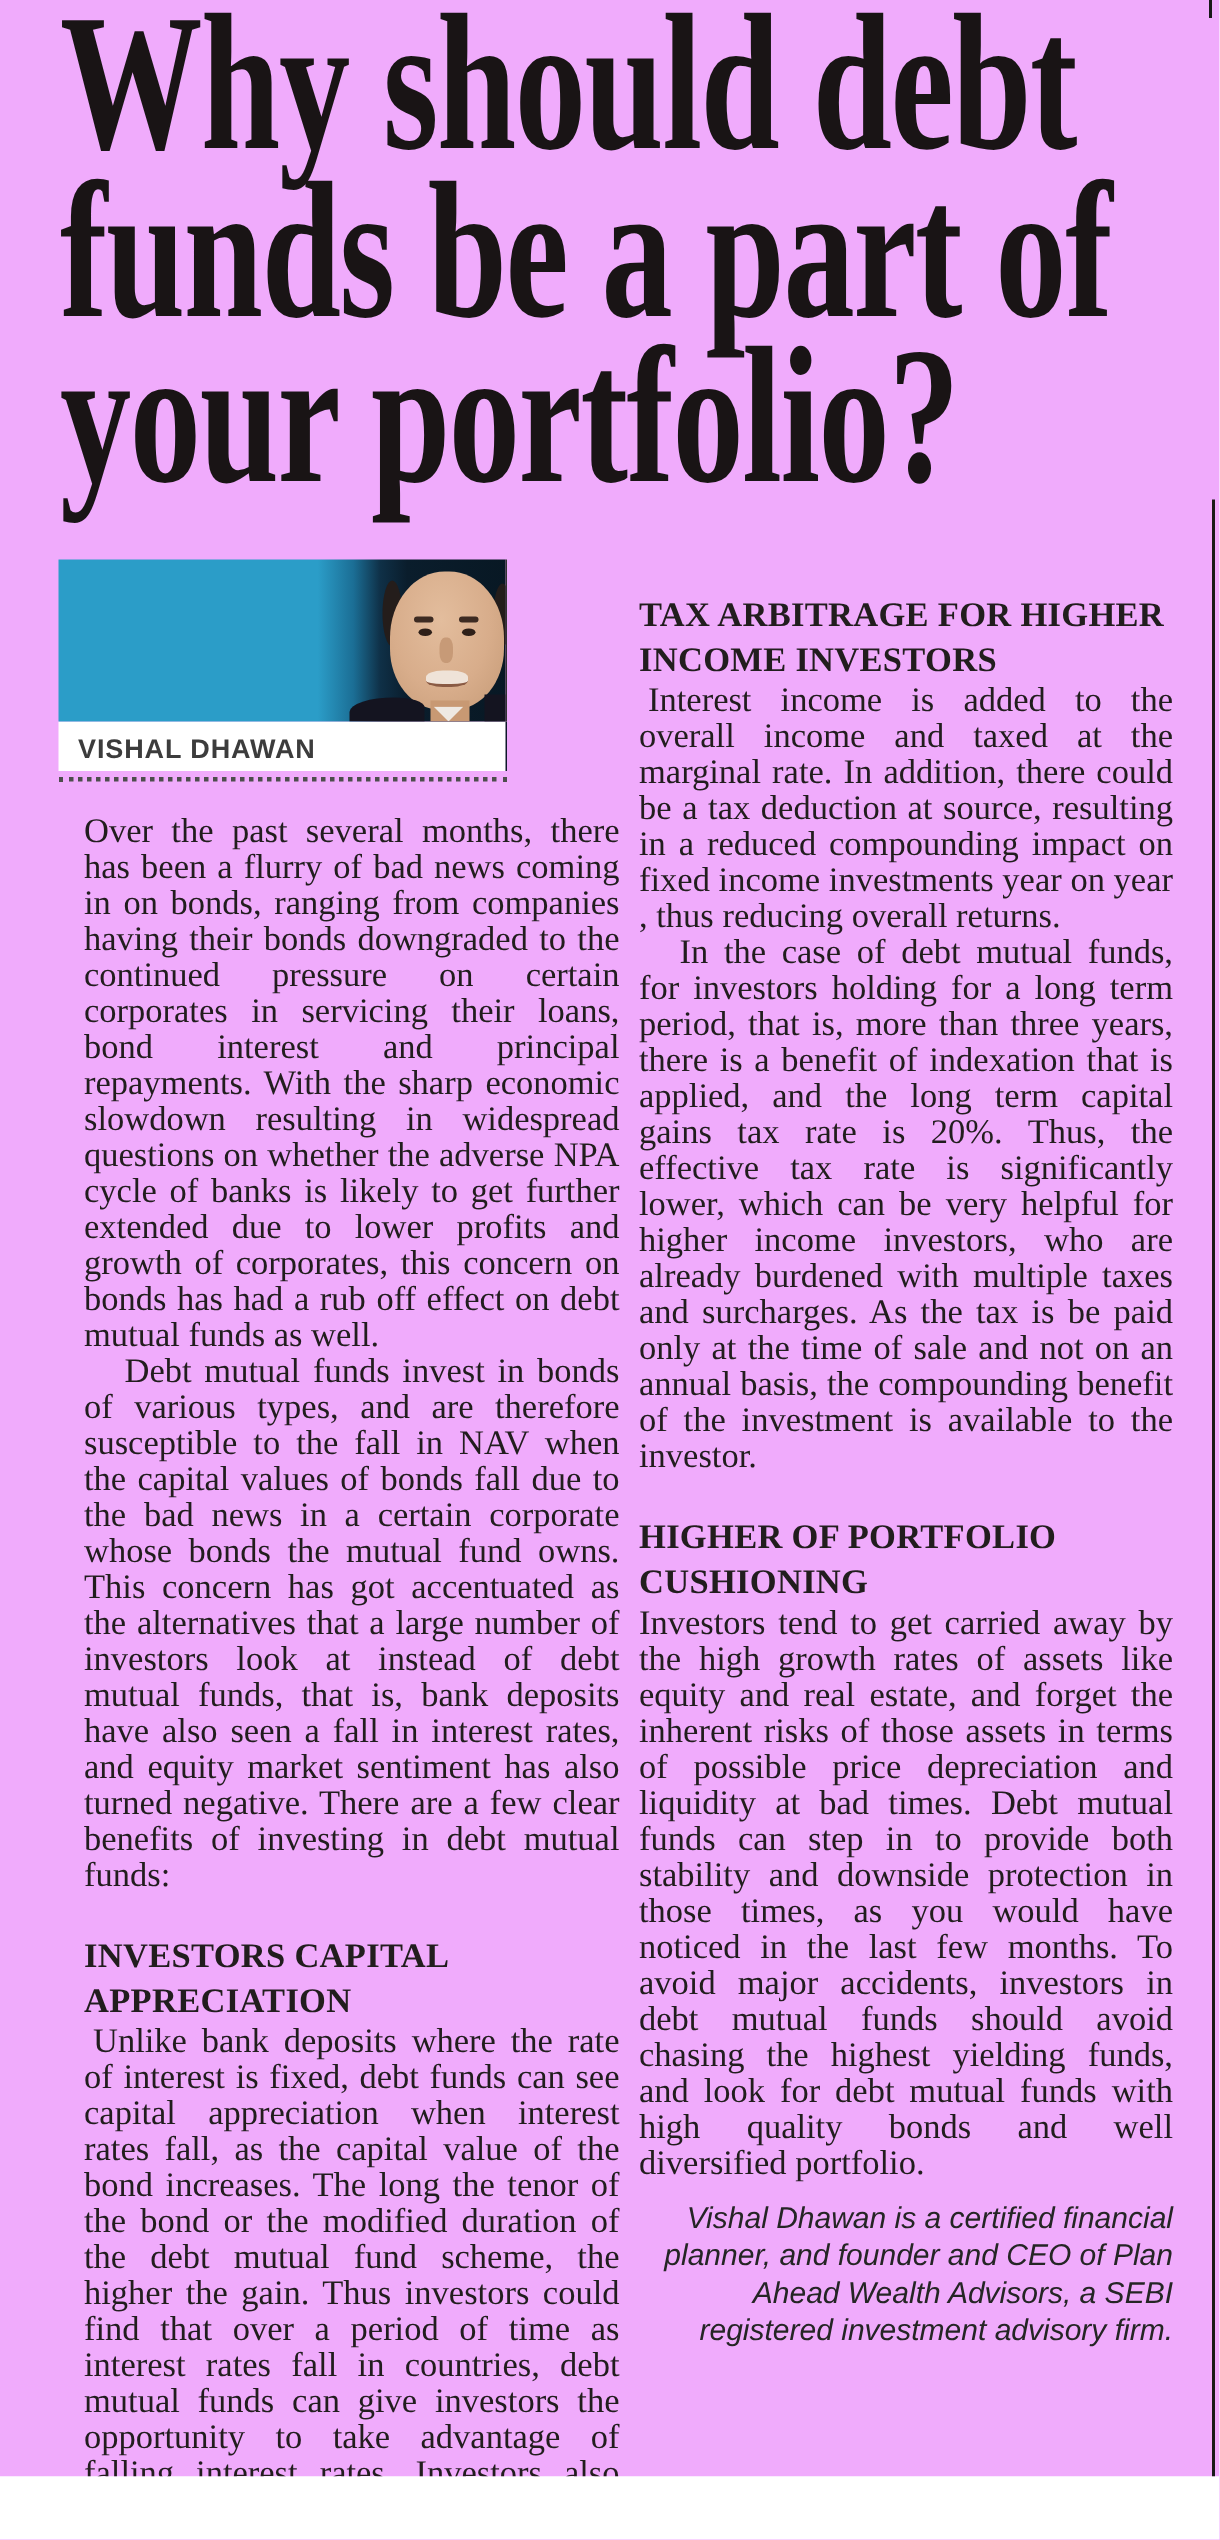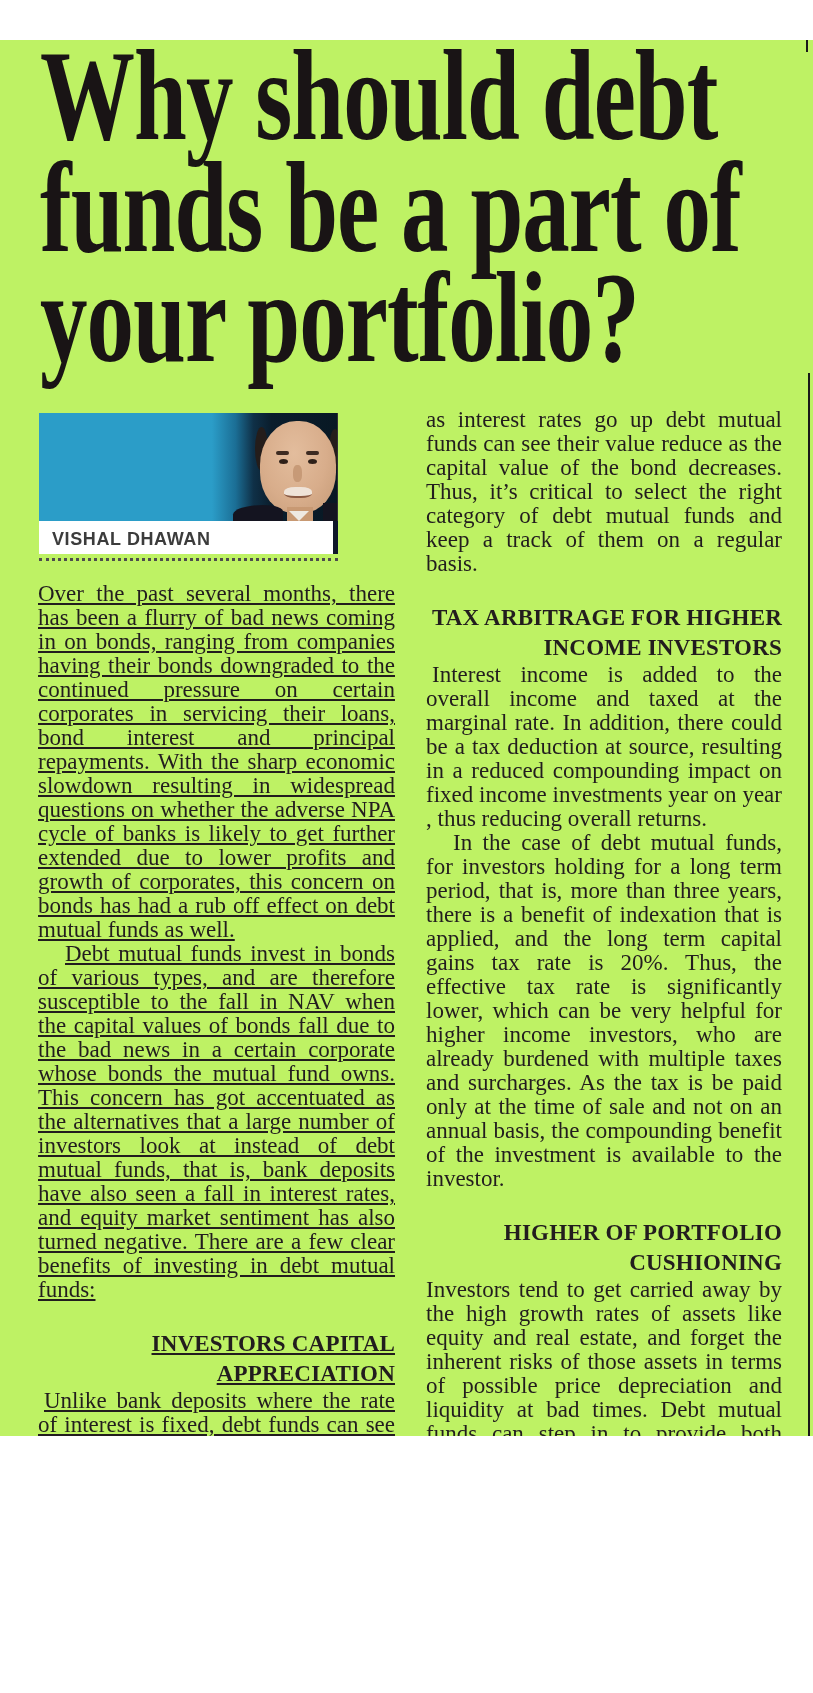--- a/index.html
+++ b/index.html
@@ -1,17 +1,17 @@
 <!DOCTYPE html>
 <html lang="en"><head>
 <meta charset="utf-8">
 <style>
   html,body{margin:0;padding:0;background:#ffffff;}
-  .page{position:relative;width:813px;height:1396px;background:#bef264;overflow:hidden;
-        font-family:"Liberation Serif",serif;color:#221d1e;margin-top:40px;}
+  .page{position:relative;width:813px;height:1651px;background:#f0abfc;overflow:hidden;
+        font-family:"Liberation Serif",serif;color:#221d1e;}
 
   
   .headline{position:absolute;left:0;top:0;width:813px;height:360px;margin:0;font-weight:bold;}
   .hl{position:absolute;left:40px;white-space:nowrap;
       font:bold 100px/100px "Liberation Serif",serif;letter-spacing:-1px;color:#191415;
       transform:scale(0.95,1.30);transform-origin:0 0;}
   .hl1{top:-9px;} .hl2{top:103px;} .hl3{top:213px;}
 
   
   .author-card{position:absolute;left:39px;top:373px;width:299px;
@@ -28,33 +28,33 @@
   .eye-l{left:240px;top:46px;width:9px;height:5px;background:#2e2019;border-radius:50%;}
   .eye-r{left:269px;top:46px;width:9px;height:5px;background:#2e2019;border-radius:50%;}
   .nose{left:254px;top:52px;width:9px;height:17px;background:#c79a77;border-radius:40%;}
   .smile{left:245px;top:74px;width:28px;height:9px;background:#efe3d8;border-radius:40%;
          border-bottom:2px solid #8a5a43;}
   .neck{left:248px;top:94px;width:26px;height:14px;background:#c89973;}
   .suit-l{left:194px;top:92px;width:50px;height:16px;background:#141420;border-radius:60% 40% 0 0;}
   .suit-r{left:284px;top:90px;width:14px;height:18px;background:#141420;}
   .shirt{left:250px;top:98px;width:20px;height:10px;background:#eee9e2;
          clip-path:polygon(0 0,100% 0,50% 100%);}
-  .caption{height:33px;background:#fff;border-right:5px solid #0f172a;
+  .caption{height:33px;background:#fff;border-right:1px solid #0f172a;
            font:bold 18px/18px "Liberation Sans",sans-serif;letter-spacing:0.6px;color:#3c3c3c;
            padding:9px 0 0 13px;box-sizing:border-box;}
 
   
   .col{position:absolute;text-align:justify;font:23px/24px "Liberation Serif",serif;color:#221d1e;}
-  .left-col{left:38px;top:542px;width:357px;text-decoration:underline;}
+  .left-col{left:56px;top:542px;width:357px;}
   .right-col{left:426px;top:368px;width:356px;}
   .body-p{margin:0;}
   .indent{text-indent:27px;}
   .indent-sm{text-indent:6px;}
   .section-h{font:bold 23px/30px "Liberation Serif",serif;letter-spacing:0.2px;
-             margin:27px 0 0 0;text-align:right;color:#221d1e;}
+             margin:27px 0 0 0;text-align:left;color:#221d1e;}
   .credit{margin:13px 0 0 0;font:italic 20px/25px "Liberation Sans",sans-serif;
           text-align:right;color:#252525;}
 
   
   .page-rule{position:absolute;left:808px;top:333px;width:2px;height:1330px;background:#191919;}
   .edge-dash{position:absolute;left:806px;top:0;width:2px;height:12px;background:#191919;}
 </style>
 </head>
 <body>
 
@@ -86,21 +86,20 @@
   </div>
 
   <div class="col left-col">
     <p class="body-p">Over the past several months, there has been a flurry of bad news coming in on bonds, ranging from companies having their bonds downgraded to the continued pressure on certain corporates in servicing their loans, bond interest and principal repayments. With the sharp economic slowdown resulting in widespread questions on whether the adverse NPA cycle of banks is likely to get further extended due to lower profits and growth of corporates, this concern on bonds has had a rub off effect on debt mutual funds as well.</p>
     <p class="body-p indent">Debt mutual funds invest in bonds of various types, and are therefore susceptible to the fall in NAV when the capital values of bonds fall due to the bad news in a certain corporate whose bonds the mutual fund owns. This concern has got accentuated as the alternatives that a large number of investors look at instead of debt mutual funds, that is, bank deposits have also seen a fall in interest rates, and equity market sentiment has also turned negative. There are a few clear benefits of investing in debt mutual funds:</p>
     <h2 class="section-h">INVESTORS CAPITAL APPRECIATION</h2>
     <p class="body-p indent-sm">Unlike bank deposits where the rate of interest is fixed, debt funds can see capital appreciation when interest rates fall, as the capital value of the bond increases. The long the tenor of the bond or the modified duration of the debt mutual fund scheme, the higher the gain. Thus investors could find that over a period of time as interest rates fall in countries, debt mutual funds can give investors the opportunity to take advantage of falling interest rates. Investors also need to remember that</p>
   </div>
 
   <div class="col right-col">
-    <p class="body-p">as interest rates go up debt mutual funds can see their value reduce as the capital value of the bond decreases. Thus, it’s critical to select the right category of debt mutual funds and keep a track of them on a regular basis.</p>
     <h2 class="section-h">TAX ARBITRAGE FOR HIGHER INCOME INVESTORS</h2>
     <p class="body-p indent-sm">Interest income is added to the overall income and taxed at the marginal rate. In addition, there could be a tax deduction at source, resulting in a reduced compounding impact on fixed income investments year on year , thus reducing overall returns.</p>
     <p class="body-p indent">In the case of debt mutual funds, for investors holding for a long term period, that is, more than three years, there is a benefit of indexation that is applied, and the long term capital gains tax rate is 20%. Thus, the effective tax rate is significantly lower, which can be very helpful for higher income investors, who are already burdened with multiple taxes and surcharges. As the tax is be paid only at the time of sale and not on an annual basis, the compounding benefit of the investment is available to the investor.</p>
     <h2 class="section-h">HIGHER OF PORTFOLIO CUSHIONING</h2>
     <p class="body-p">Investors tend to get carried away by the high growth rates of assets like equity and real estate, and forget the inherent risks of those assets in terms of possible price depreciation and liquidity at bad times. Debt mutual funds can step in to provide both stability and downside protection in those times, as you would have noticed in the last few months. To avoid major accidents, investors in debt mutual funds should avoid chasing the highest yielding funds, and look for debt mutual funds with high quality bonds and well diversified portfolio.</p>
     <p class="credit">Vishal Dhawan is a certified financial planner, and founder and CEO of Plan Ahead Wealth Advisors, a SEBI registered investment advisory firm.</p>
   </div>
 
   <div class="page-rule"></div>
   <div class="edge-dash"></div>

